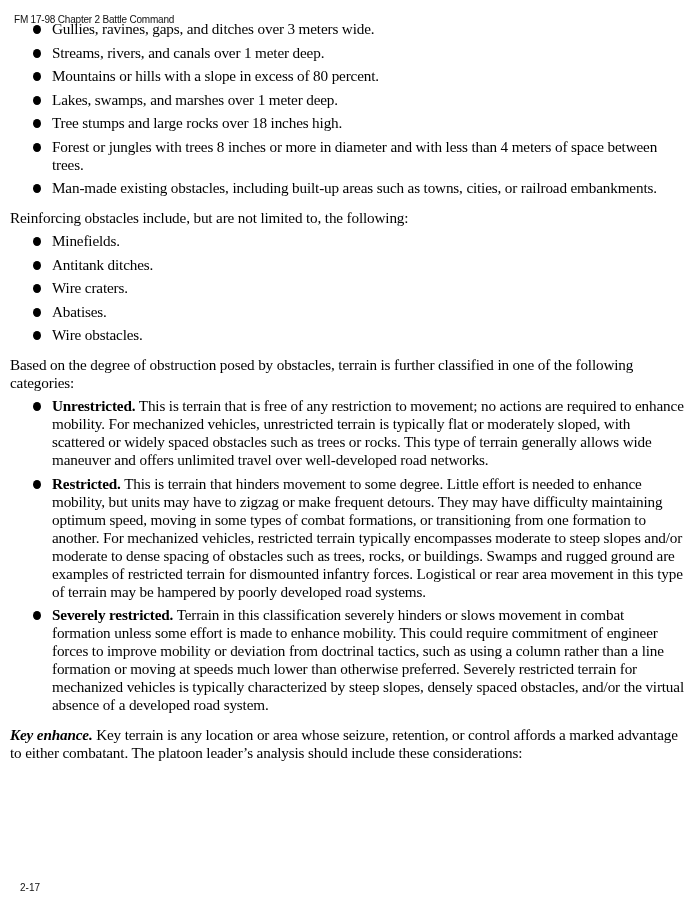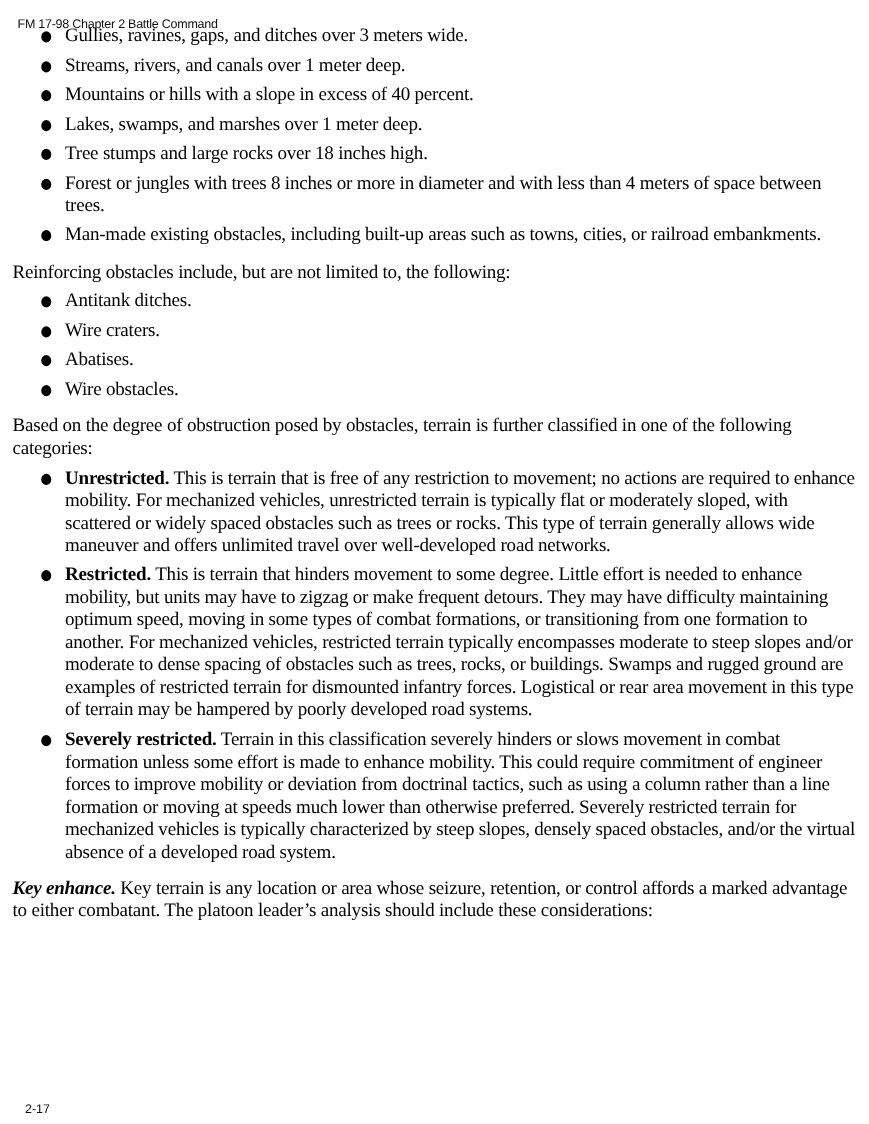--- a/index.html
+++ b/index.html
@@ -17,29 +17,30 @@
 </style>
 </head>
 <body>
 
 <div class="header">FM 17-98 Chapter 2 Battle Command</div>
 
 <div class="content">
   <ul>
     <li><span class="dot"></span><span>Gullies, ravines, gaps, and ditches over 3 meters wide.</span></li>
     <li><span class="dot"></span><span>Streams, rivers, and canals over 1 meter deep.</span></li>
-    <li><span class="dot"></span><span>Mountains or hills with a slope in excess of 40 percent.</span></li>
+    <li><span class="dot"></span><span>Mountains or hills with a slope in excess of 80 percent.</span></li>
     <li><span class="dot"></span><span>Lakes, swamps, and marshes over 1 meter deep.</span></li>
     <li><span class="dot"></span><span>Tree stumps and large rocks over 18 inches high.</span></li>
     <li><span class="dot"></span><span>Forest or jungles with trees 8 inches or more in diameter and with less than 4 meters of space between trees.</span></li>
     <li><span class="dot"></span><span>Man-made existing obstacles, including built-up areas such as towns, cities, or railroad embankments.</span></li>
   </ul>
   <div class="gap"></div>
   <p>Reinforcing obstacles include, but are not limited to, the following:</p>
   <ul>
+    <li><span class="dot"></span><span>Minefields.</span></li>
     <li><span class="dot"></span><span>Antitank ditches.</span></li>
     <li><span class="dot"></span><span>Wire craters.</span></li>
     <li><span class="dot"></span><span>Abatises.</span></li>
     <li><span class="dot"></span><span>Wire obstacles.</span></li>
   </ul>
   <div class="gap"></div>
   <p>Based on the degree of obstruction posed by obstacles, terrain is further classified in one of the following categories:</p>
   <ul>
     <li><span class="dot"></span><span class="b">Unrestricted.</span><span> This is terrain that is free of any restriction to movement; no actions are required to enhance mobility. For mechanized vehicles, unrestricted terrain is typically flat or moderately sloped, with scattered or widely spaced obstacles such as trees or rocks. This type of terrain generally allows wide maneuver and offers unlimited travel over well-developed road networks.</span></li>
     <li><span class="dot"></span><span class="b">Restricted.</span><span> This is terrain that hinders movement to some degree. Little effort is needed to enhance mobility, but units may have to zigzag or make frequent detours. They may have difficulty maintaining optimum speed, moving in some types of combat formations, or transitioning from one formation to another. For mechanized vehicles, restricted terrain typically encompasses moderate to steep slopes and/or moderate to dense spacing of obstacles such as trees, rocks, or buildings. Swamps and rugged ground are examples of restricted terrain for dismounted infantry forces. Logistical or rear area movement in this type of terrain may be hampered by poorly developed road systems.</span></li>

